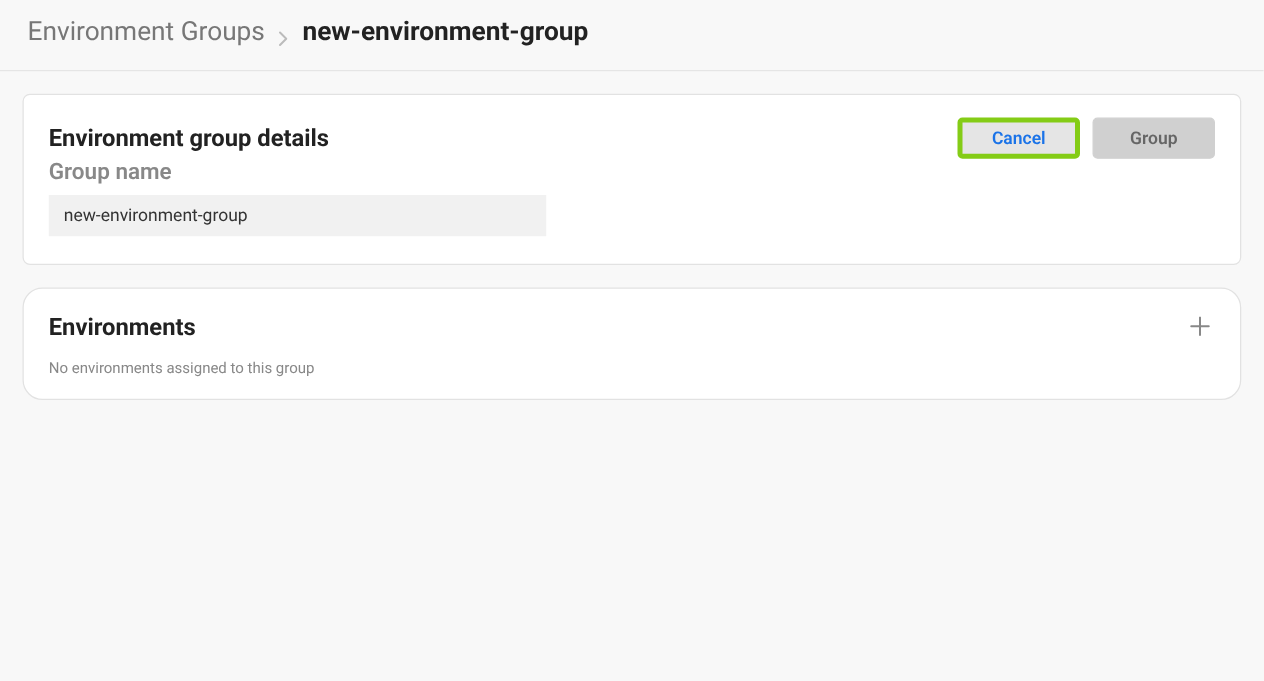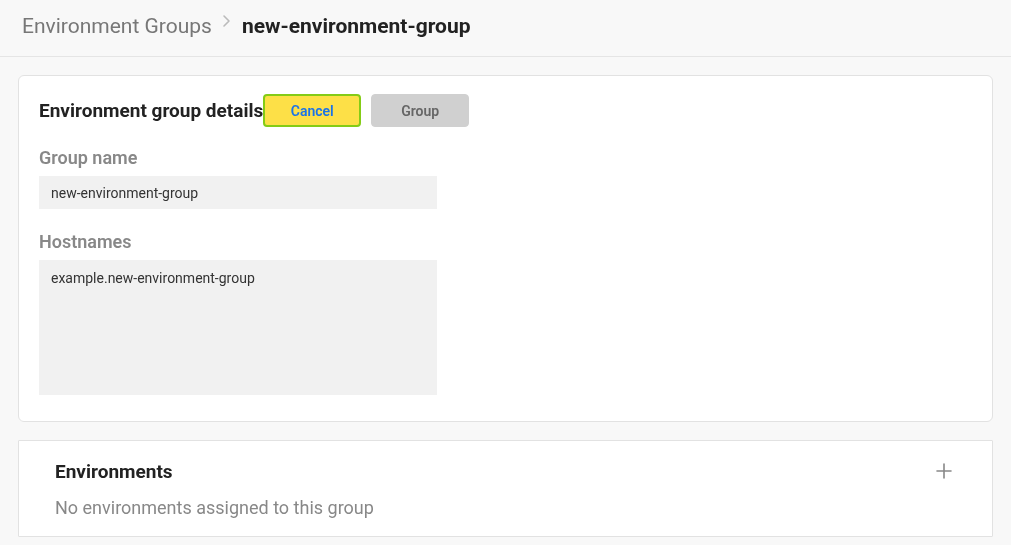--- a/index.html
+++ b/index.html
@@ -6,21 +6,21 @@
     body {
       font-family: -apple-system, BlinkMacSystemFont, "Segoe UI", Roboto, "Helvetica Neue", Arial, sans-serif;
       background: #f8f8f8;
       width: 1011px;
       height: 545px;
       overflow: hidden;
       color: #333;
     }
     .breadcrumb {
       display: flex;
-      align-items: flex-start;
+      align-items: flex-end;
       padding: 14px 22px 18px 22px;
       font-size: 21px;
       border-bottom: 1px solid #e5e5e5;
       background: #f8f8f8;
     }
     .breadcrumb-parent {
       color: #777;
       font-weight: 400;
       cursor: pointer;
     }
@@ -39,23 +39,22 @@
     }
     .card {
       background: #fff;
       border: 1px solid #e2e2e2;
       border-radius: 6px;
       margin-bottom: 18px;
       padding: 18px 20px 22px 20px;
     }
     .card-header {
       display: flex;
-      justify-content: flex-start;
+      justify-content: space-between;
       align-items: center;
-      margin-bottom: 20px;
     }
     .card-title {
       font-size: 19px;
       font-weight: 700;
       color: #222;
     }
     .card-title-env {
       font-size: 19px;
       font-weight: 700;
       color: #222;
@@ -72,22 +71,22 @@
       font-size: 14px;
       font-weight: 600;
       border-radius: 4px;
       cursor: pointer;
       display: inline-flex;
       align-items: center;
       justify-content: center;
       font-family: inherit;
     }
     .btn-cancel {
-      background: #fde047;
-      border: 2px solid #84cc16;
+      background: #e5e5e5;
+      border: 4px solid #84cc16;
       color: #1a73e8;
     }
     .btn-save {
       background: #d0d0d0;
       border: 1px solid #d0d0d0;
       color: #666;
       cursor: not-allowed;
     }
     .field-label {
       font-size: 18px;
@@ -117,32 +116,32 @@
       font-family: inherit;
       resize: none;
     }
     .field-block {
       margin-bottom: 22px;
     }
     .field-block:last-child { margin-bottom: 0; }
     .env-card {
       background: #fff;
       border: 1px solid #e2e2e2;
-      border-radius: 1px;
-      padding: 18px 36px;
+      border-radius: 16px;
+      padding: 18px 20px;
       position: relative;
     }
     .env-header {
       display: flex;
       justify-content: space-between;
       align-items: center;
       margin-bottom: 14px;
     }
     .env-empty {
-      font-size: 18px;
+      font-size: 12px;
       color: #888;
     }
     .plus-btn {
       background: none;
       border: none;
       cursor: pointer;
       color: #888;
       padding: 4px;
       display: inline-flex;
       align-items: center;
@@ -172,24 +171,20 @@
         <button class="btn btn-cancel">Cancel</button>
         <button class="btn btn-save" disabled="">Group</button>
       </div>
     </div>
 
     <div class="field-block">
       <label class="field-label">Group name</label>
       <input type="text" class="text-input" value="new-environment-group" style="">
     </div>
 
-    <div class="field-block">
-      <label class="field-label">Hostnames</label>
-      <textarea class="textarea-input" style="">example.new-environment-group</textarea>
-    </div>
   </div>
 
   <div class="env-card">
     <div class="env-header">
       <div class="card-title-env" style="margin-bottom:0">Environments</div>
       <button class="plus-btn">
         <span>
           <svg width="16" height="16" viewBox="0 0 16 16">
               <path d="M8 1 V15 M1 8 H15" stroke="#888" stroke-width="1.6" stroke-linecap="round"></path>
             </svg>

